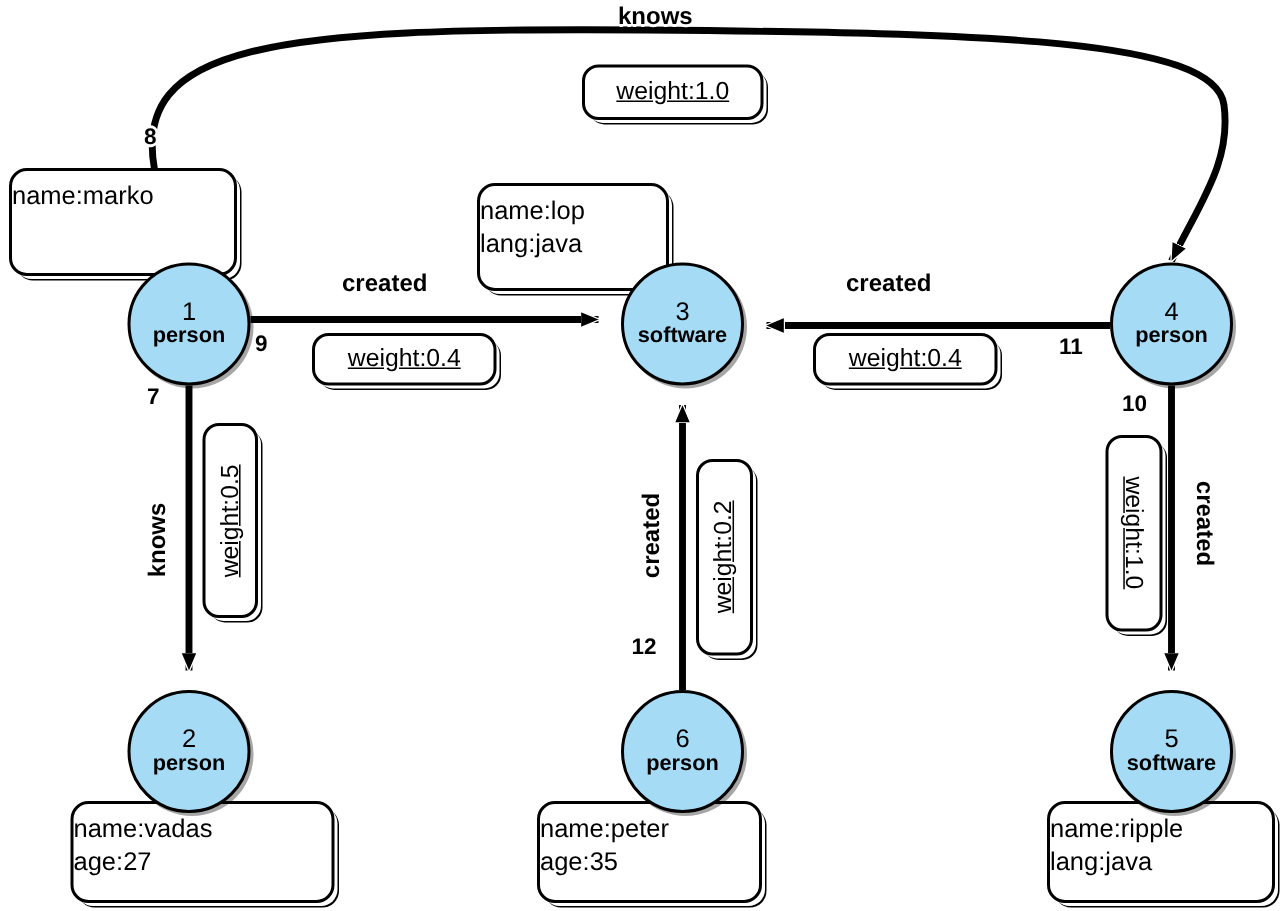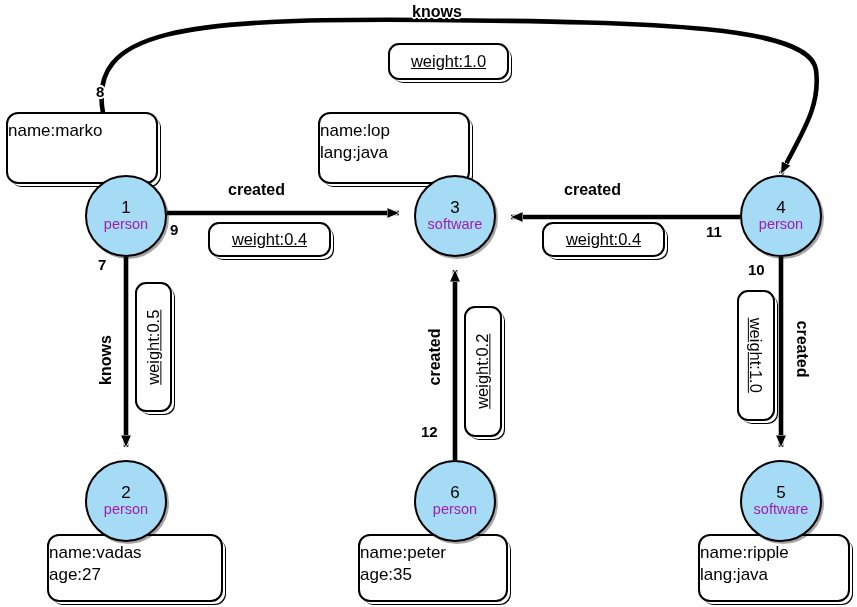--- a/index.html
+++ b/index.html
@@ -38,22 +38,23 @@
     box-shadow: 2px 2px 0 rgba(0,0,0,0.35);
     z-index: 40;
   }
   .vertex .v-id {
     font-size: 17px;
     color: #000;
     line-height: 1.05;
   }
   .vertex .v-label {
     font-size: 14.5px;
-    color: #a21caf;
+    color: #000000;
     line-height: 1.1;
+    font-weight: bold;
   }
   
   .propbox {
     position: absolute;
     background: #ffffff;
     border: 2px solid #000000;
     border-radius: 12px;
     box-sizing: border-box;
     padding: 6px 9px 6px 0;
     box-shadow: 3px 3px 0 -1px #ffffff, 4px 4px 0 -1px #000000;
@@ -151,21 +152,21 @@
     <g>
       <line x1="455" y1="460" x2="455" y2="270" stroke="#ffffff" stroke-width="9"></line>
       <line x1="455" y1="460" x2="455" y2="270" stroke="#000000" stroke-width="4.6" marker-end="url(#arrowhead2)"></line>
     </g>
   </svg>
 
   <div class="propbox" style="left:6px; top:112px; width:152px; height:72px;">
     <div class="p-line">name:marko</div>
   </div>
 
-  <div class="propbox" style="left:318px; top:112px; width:152px; height:72px;">
+  <div class="propbox" style="left:318px; top:122px; width:128px; height:72px;">
     <div class="p-line">name:lop</div>
     <div class="p-line">lang:java</div>
   </div>
 
 
   <div class="propbox" style="left:47px; top:534px; width:176px; height:68px;">
     <div class="p-line">name:vadas</div>
     <div class="p-line">age:27</div>
   </div>
 

